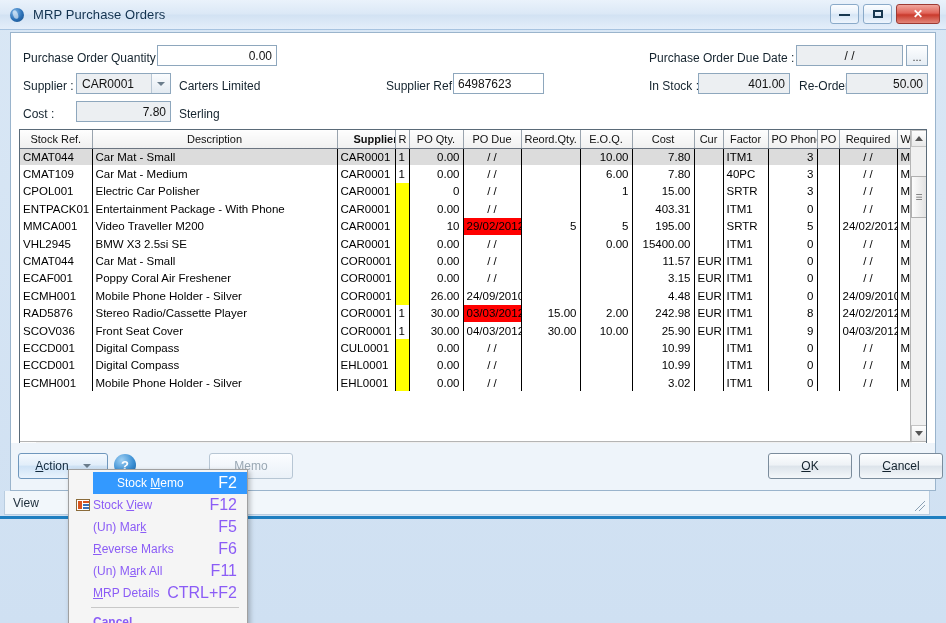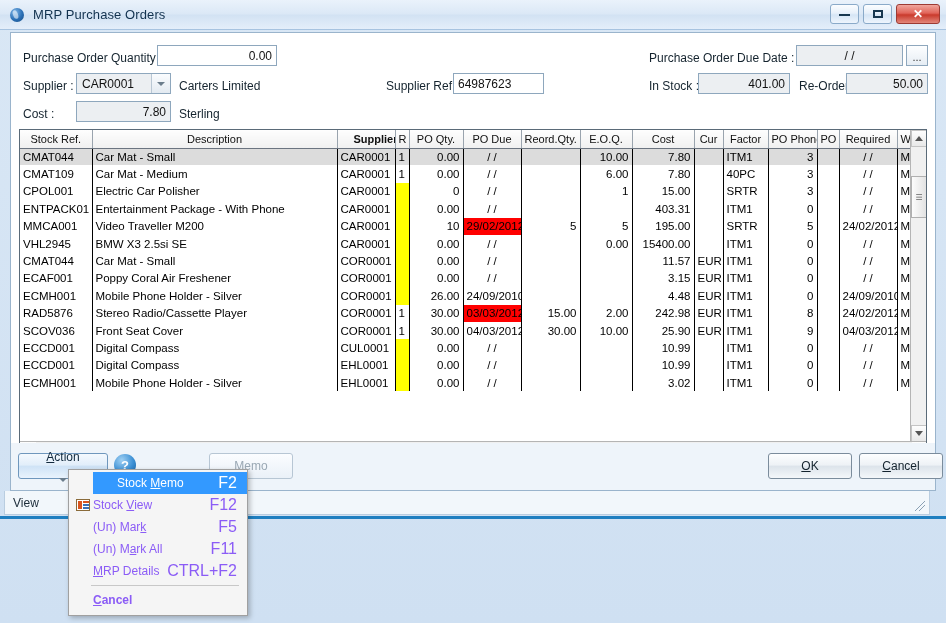--- a/index.html
+++ b/index.html
@@ -199,21 +199,21 @@
     background: #eef4fa;
     border-left: 1px solid #9ab4cc; border-right: 1px solid #9ab4cc;
     border-bottom: 1px solid #9ab4cc;
   }
   .action-btn {
     position: absolute; left: 7px; top: 10px;
     width: 90px; height: 26px;
     border: 1px solid #6f97bd; border-radius: 3px;
     background: linear-gradient(180deg,#f4f9fe 0%,#e2eefa 45%,#cfe3f6 52%,#e9f3fd 100%);
     font-size: 12px; color: #11293d;
-    display: flex; align-items: center; justify-content: center; gap: 14px; flex-direction: column;
+    display: flex; align-items: center; justify-content: center; gap: 14px;
   }
   .action-btn u { text-decoration: underline; }
   .help-icon {
     position: absolute; left: 103px; top: 11px;
     width: 22px; height: 22px; border-radius: 50%;
     background: radial-gradient(circle at 35% 28%, #9fd0f3 0%, #3b8fd4 55%, #1a5b95 100%);
     color: #fff; font-size: 13px; font-weight: bold;
     display: flex; align-items: center; justify-content: center;
   }
   .lines-text { position: absolute; left: 135px; top: 16px; font-size: 12px; color: #1a2a36; margin-top: 16px; }
@@ -674,20 +674,25 @@
           <span class="ctx-lab">Stock <u>V</u>iew</span>
           <span class="ctx-key">F12</span>
         </div>
         <div class="ctx-item">
           <span class="ctx-ico"></span>
           <span class="ctx-lab">(Un) Mar<u>k</u></span>
           <span class="ctx-key">F5</span>
         </div>
         <div class="ctx-item">
           <span class="ctx-ico"></span>
+          <span class="ctx-lab"><u>R</u>everse Marks</span>
+          <span class="ctx-key">F6</span>
+        </div>
+        <div class="ctx-item">
+          <span class="ctx-ico"></span>
           <span class="ctx-lab">(Un) M<u>a</u>rk All</span>
           <span class="ctx-key">F11</span>
         </div>
         <div class="ctx-item">
           <span class="ctx-ico"></span>
           <span class="ctx-lab"><u>M</u>RP Details</span>
           <span class="ctx-key">CTRL+F2</span>
         </div>
       </div>
     <div class="ctx-sep"></div>

